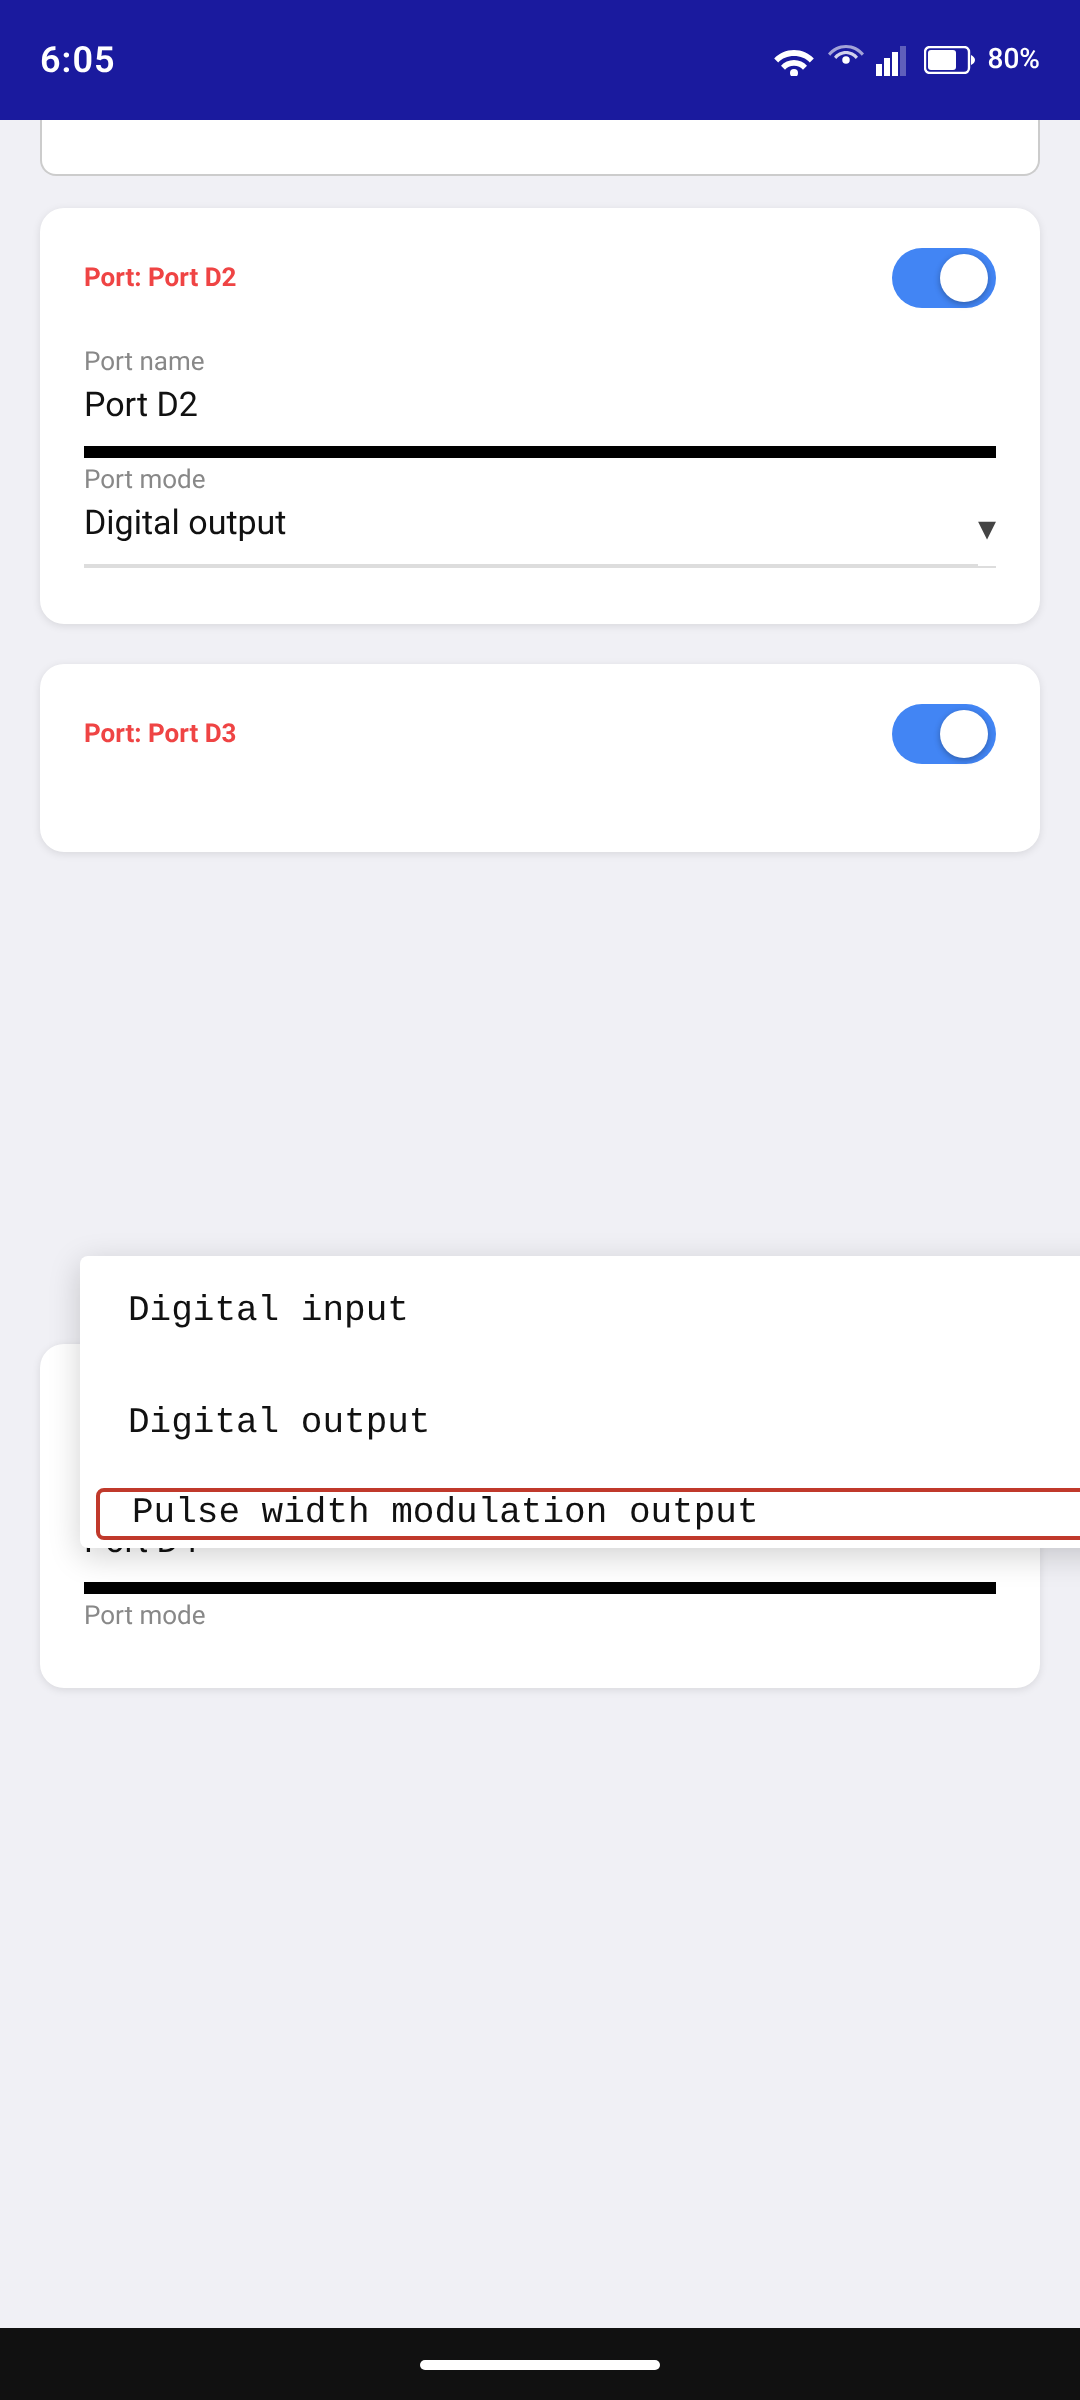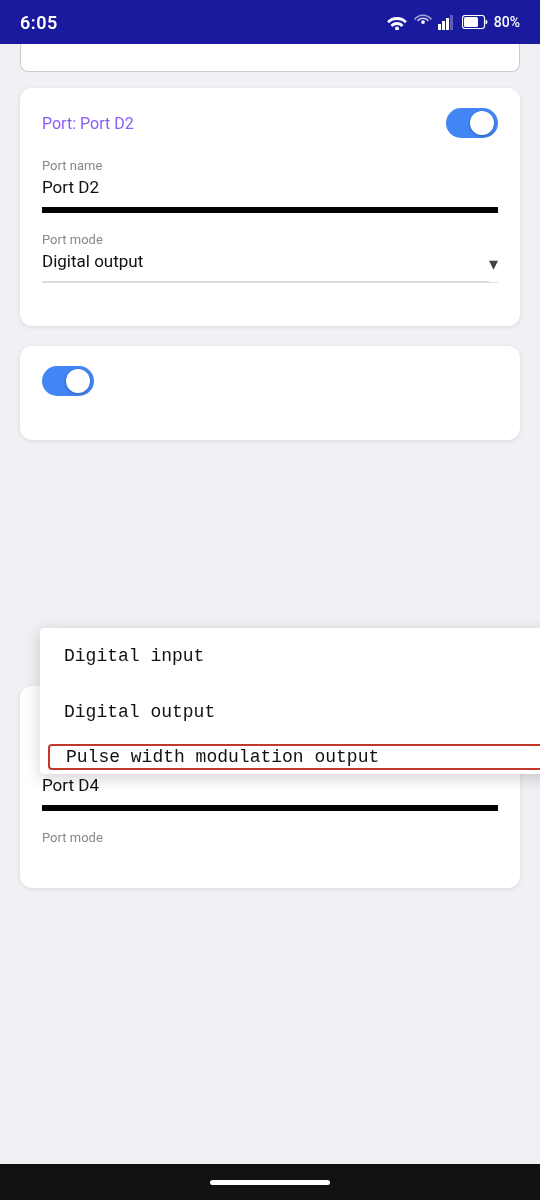--- a/index.html
+++ b/index.html
@@ -15,21 +15,21 @@
     }
 
     
     .status-bar {
       background: #1a1a9e;
       color: white;
       display: flex;
       justify-content: space-between;
       align-items: center;
       padding: 8px 20px;
-      height: 44px;
+      height: 60px;
     }
 
     .status-time {
       font-size: 18px;
       font-weight: 600;
       letter-spacing: 0.5px;
     }
 
     .status-icons {
       display: flex;
@@ -69,23 +69,23 @@
     }
 
     .card-header {
       display: flex;
       justify-content: space-between;
       align-items: center;
       margin-bottom: 20px;
     }
 
     .card-title {
-      font-size: 16px;
-      font-weight: 400;
-      color: #8b5cf6;
+      font-size: 13px;
+      font-weight: 700;
+      color: #ef4444;
     }
 
     
     .toggle {
       position: relative;
       width: 52px;
       height: 30px;
       cursor: pointer;
     }
 
@@ -103,21 +103,21 @@
       height: 24px;
       border-radius: 50%;
       background: white;
       top: 3px;
       right: 4px;
       box-shadow: 0 1px 3px rgba(0,0,0,0.3);
     }
 
     
     .field {
-      margin-bottom: 19px;
+      margin-bottom: 4px;
     }
 
     .field-label {
       font-size: 13px;
       color: #888;
       margin-bottom: 4px;
     }
 
     .field-value {
       font-size: 17px;
@@ -244,20 +244,21 @@
       <div class="field-row">
         <div class="field-value" style="border-bottom: none; flex:1; border-bottom: 1px solid #ddd;">Digital output</div>
         <div class="dropdown-arrow">▾</div>
       </div>
       <div style="height:1px; background:#ddd; margin-top:0;"></div>
     </div>
   </div>
 
   <div class="card">
     <div class="card-header">
+      <span class="card-title">Port: Port D3</span>
       <div class="toggle">
         <div class="toggle-track">
           <div class="toggle-thumb"></div>
         </div>
       </div>
     </div>
   </div>
 
 </div>
 

